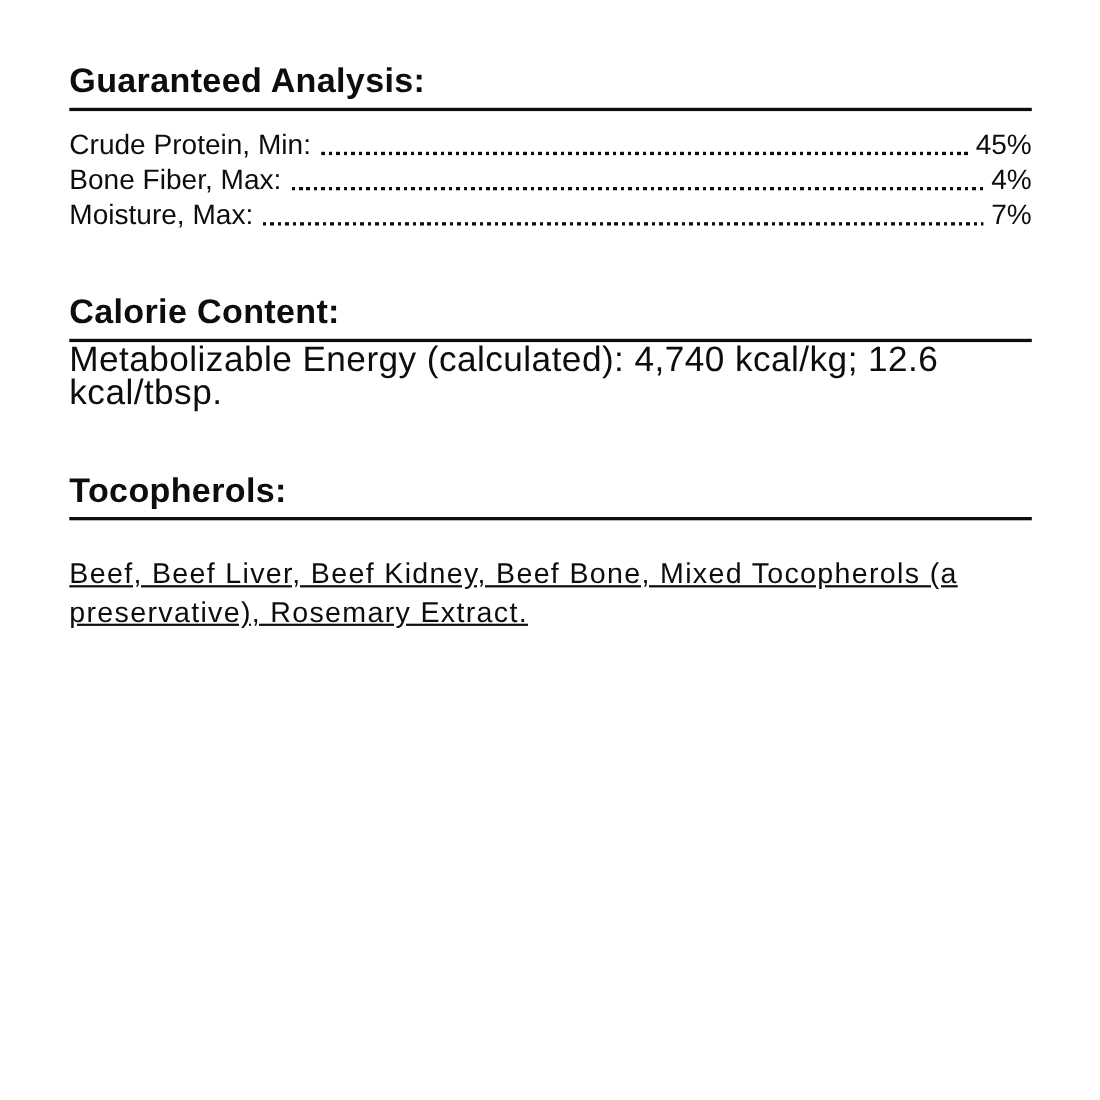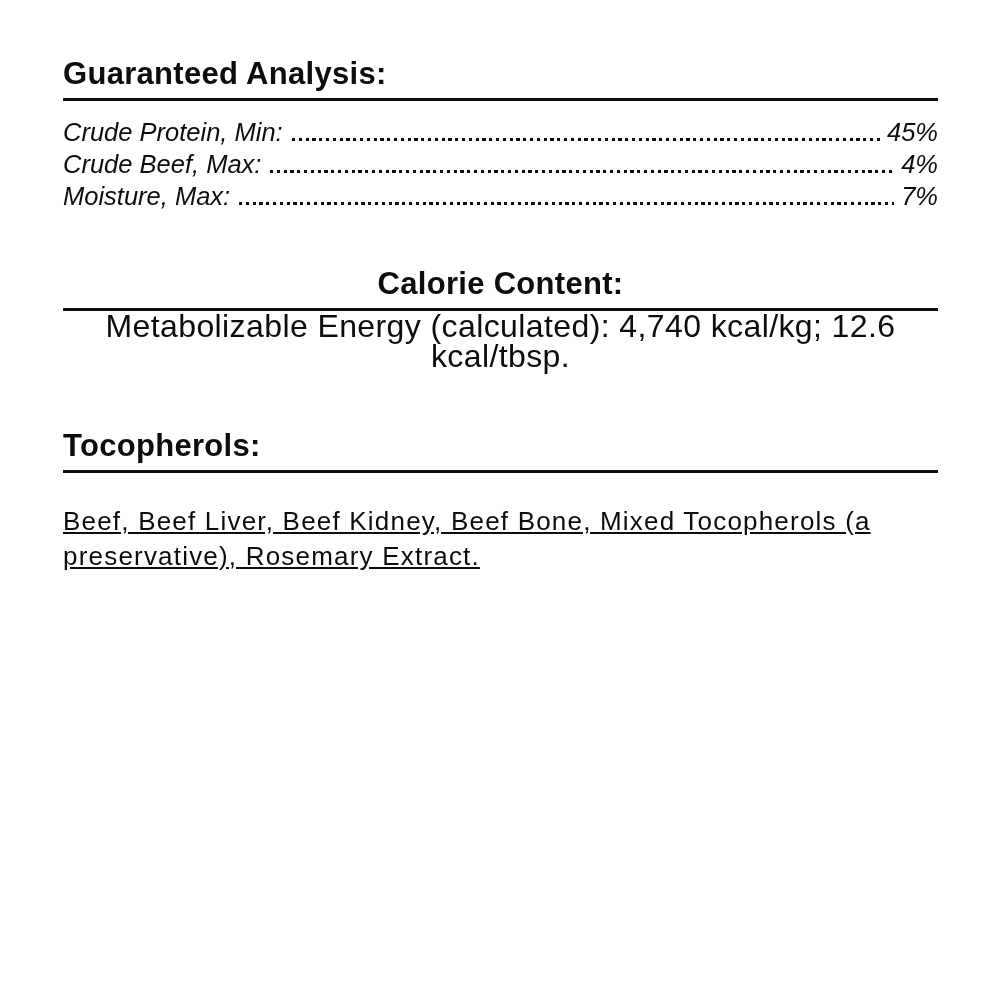--- a/index.html
+++ b/index.html
@@ -28,37 +28,37 @@
     font-weight: 700;
     letter-spacing: 0.3px;
     color: #0d0d0d;
   }
   .rule {
     height: 3px;
     background: #0d0d0d;
     margin-top: 8px;
   }
   
-  .rows { margin-top: 14px; font-style: italic; }
+  .rows { margin-top: 14px; }
   .row {
     display: flex;
     align-items: flex-end;
     height: 32px;
     font-size: 25.5px;
     line-height: 29px;
   }
   .row-label, .row-value { white-space: nowrap; }
   .leader {
     flex: 1;
     height: 3.2px;
     margin: 0 7px 6px 9px;
     background: repeating-linear-gradient(to right, #0d0d0d 0 3.2px, transparent 3.2px 6.8px);
   }
   
-  .sec-cc { margin-top: 57px; text-align: center; }
+  .sec-cc { margin-top: 57px; }
   .body-text { margin: 0; }
   .cc-text {
     font-size: 32px;
     line-height: 30px;
     letter-spacing: 0.4px;
   }
   
   .sec-ing { margin-top: 59px; }
   .ing-text {
     margin-top: 31px;
@@ -77,21 +77,21 @@
     <h2 class="heading">Guaranteed Analysis:</h2>
     <div class="rule"></div>
 
     <div class="rows">
       <div class="row">
         <span class="row-label">Crude Protein, Min:</span>
         <span class="leader"></span>
         <span class="row-value">45%</span>
       </div>
       <div class="row">
-        <span class="row-label">Crude Beef, Max:</span>
+        <span class="row-label">Bone Fiber, Max:</span>
         <span class="leader"></span>
         <span class="row-value">4%</span>
       </div>
       <div class="row">
         <span class="row-label">Moisture, Max:</span>
         <span class="leader"></span>
         <span class="row-value">7%</span>
       </div>
     </div>
   </section>

